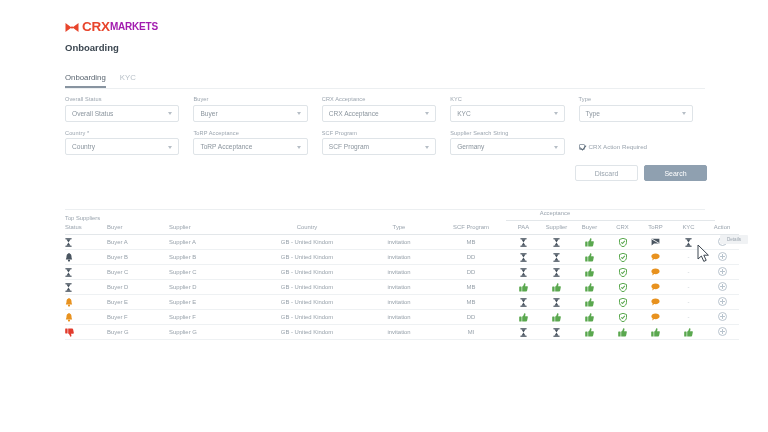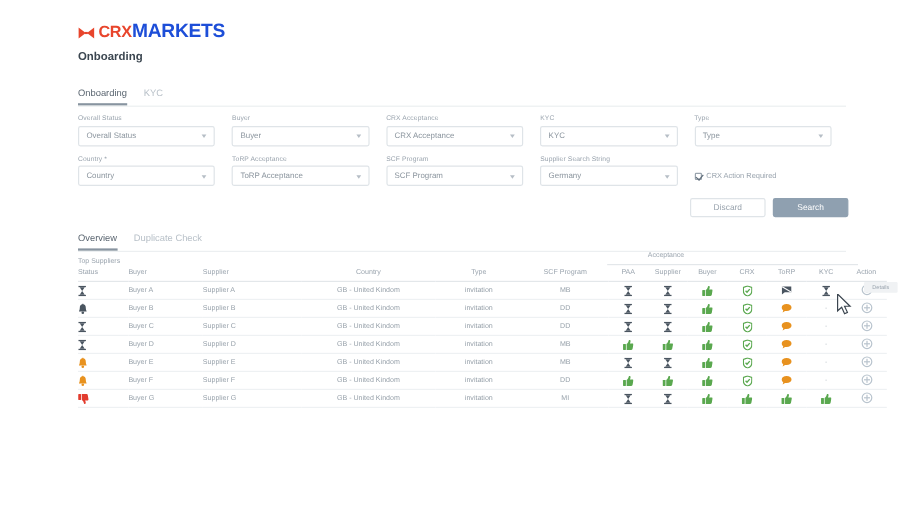--- a/index.html
+++ b/index.html
@@ -12,21 +12,21 @@
   #app {
     position: relative;
     width: 768px; height: 392px;
     background: #ffffff;
   }
 
   
   .logo { position: absolute; left: 65px; top: 19px; display: flex; align-items: center; height: 16px; }
   .logo-mark { width: 14px; height: 11px; margin-right: 3px; display:block; }
   .logo-crx { font-size: 13.5px; font-weight: bold; color: #e8452c; letter-spacing: -0.2px; line-height: 1; }
-  .logo-markets { font-size: 16px; font-weight: bold; color: #1d4ed8; letter-spacing: -0.2px; line-height: 1; }
+  .logo-markets { font-size: 10px; font-weight: bold; color: #a21caf; letter-spacing: -0.2px; line-height: 1; }
 
   .page-title {
     position: absolute; left: 65px; top: 42px;
     font-size: 9.5px; color: #3b4650; font-weight: bold;
   }
 
   
   .tabs-top { position: absolute; left: 65px; top: 73px; display: flex; gap: 14px; }
   .tab-top { font-size: 7.8px; color: #b8c0c8; padding-bottom: 4px; cursor: pointer; }
   .tab-top.active { color: #5a6570; border-bottom: 2px solid #8894a0; }
@@ -232,24 +232,20 @@
         <span class="cbox-label">CRX Action Required</span>
       </div>
     </div>
   </div>
 
   <div class="action-buttons">
     <div class="btn btn-discard">Discard</div>
     <div class="btn btn-search">Search</div>
   </div>
 
-  <div class="tabs-sec">
-    <div class="tab-sec active">Overview</div>
-    <div class="tab-sec">Duplicate Check</div>
-  </div>
   <div class="divider-sec"></div>
 
   <div class="top-suppliers">Top Suppliers</div>
 
   <div class="table">
     <div class="grouphdr">
       <div class="grouphdr-label">Acceptance</div>
       <div class="grouphdr-rule"></div>
     </div>
 

